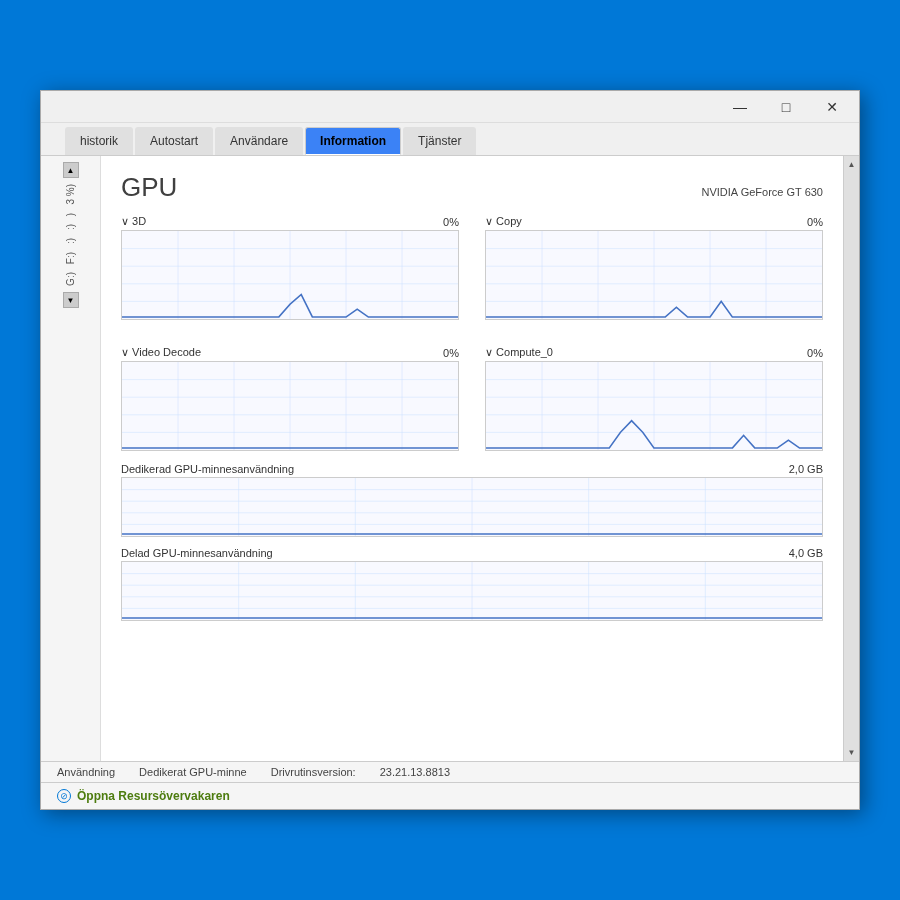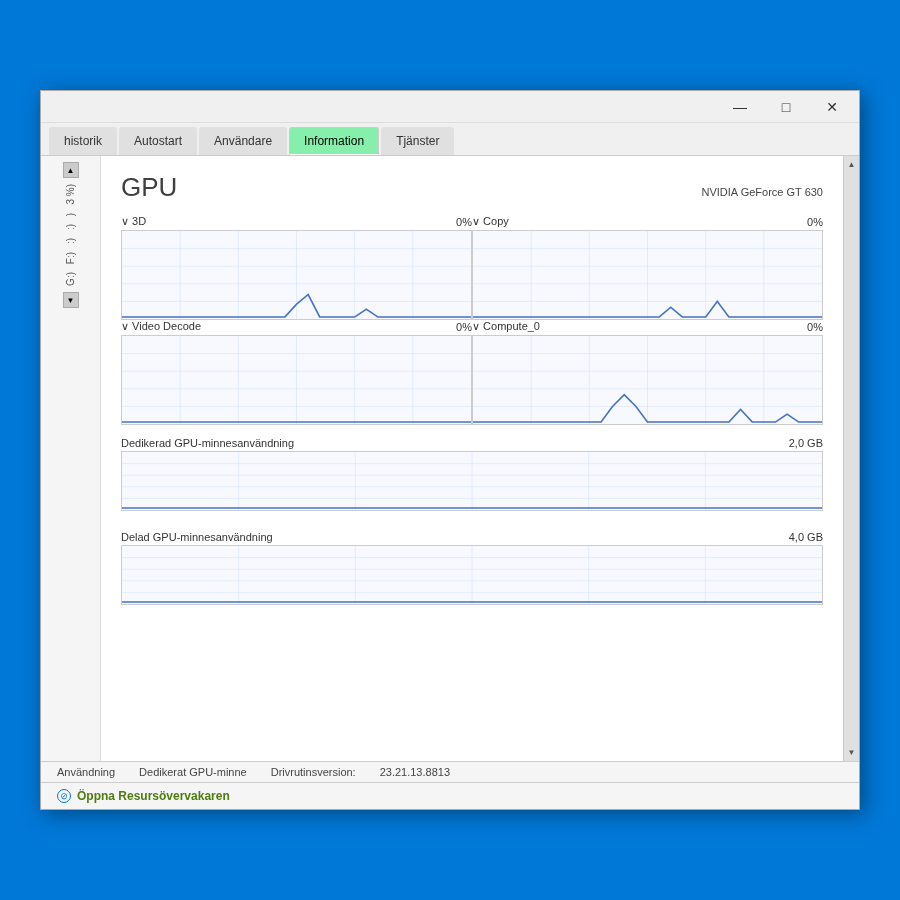--- a/index.html
+++ b/index.html
@@ -42,39 +42,39 @@
       cursor: pointer;
       color: #333;
       background: transparent;
       border: none;
     }
     .tab-bar {
       display: flex;
       align-items: flex-start;
       background: #f0f0f0;
       border-bottom: 1px solid #ccc;
-      padding-left: 8px;
+      padding-left: 24px;
       padding-top: 4px;
     }
     .tab {
       padding: 6px 14px;
       font-size: 12px;
       cursor: pointer;
       color: #333;
       border: 1px solid transparent;
       margin-right: 2px;
       background: #e0e0e0;
       border-radius: 3px 3px 0 0;
     }
     .tab.active {
-      background: #86efac;
+      background: #3b82f6;
       border: 1px solid #ccc;
       border-bottom: 1px solid #fff;
       color: #000;
-      font-weight: 400;
+      font-weight: 700;
     }
     .content-area {
       display: flex;
       flex: 1;
       overflow: hidden;
     }
     .sidebar {
       width: 60px;
       background: #f5f5f5;
       border-right: 1px solid #ddd;
@@ -120,21 +120,21 @@
       font-weight: 300;
       color: #404040;
     }
     .gpu-model {
       font-size: 11px;
       color: #444;
     }
     .charts-grid {
       display: grid;
       grid-template-columns: 1fr 1fr;
-      gap: 0;
+      gap: 26px;
       margin-bottom: 12px;
     }
     .chart-container {
       display: flex;
       flex-direction: column;
     }
     .chart-label-row {
       display: flex;
       justify-content: space-between;
       align-items: center;
@@ -153,21 +153,21 @@
       background: #f8f9ff;
       position: relative;
       overflow: hidden;
       height: 90px;
     }
     .chart-svg {
       width: 100%;
       height: 100%;
     }
     .memory-section {
-      margin-bottom: 20px;
+      margin-bottom: 10px;
     }
     .memory-label-row {
       display: flex;
       justify-content: space-between;
       margin-bottom: 2px;
     }
     .memory-label {
       font-size: 11px;
       color: #333;
     }

